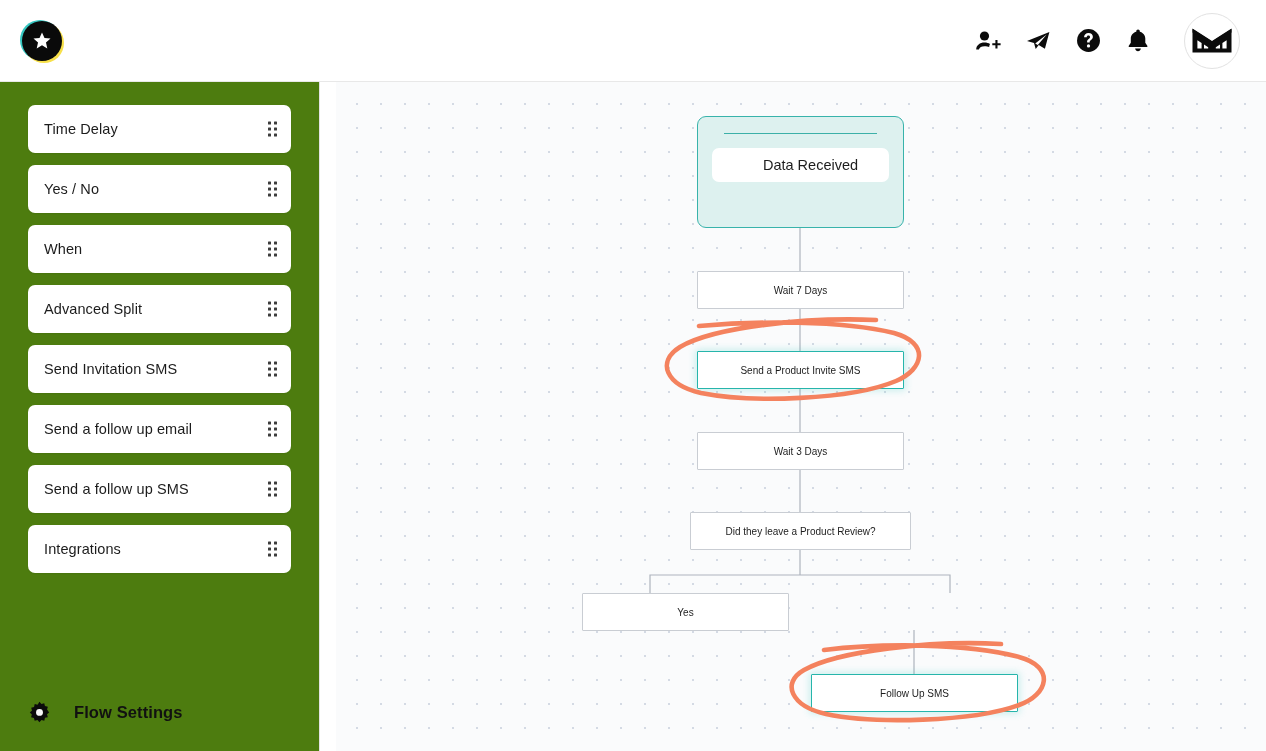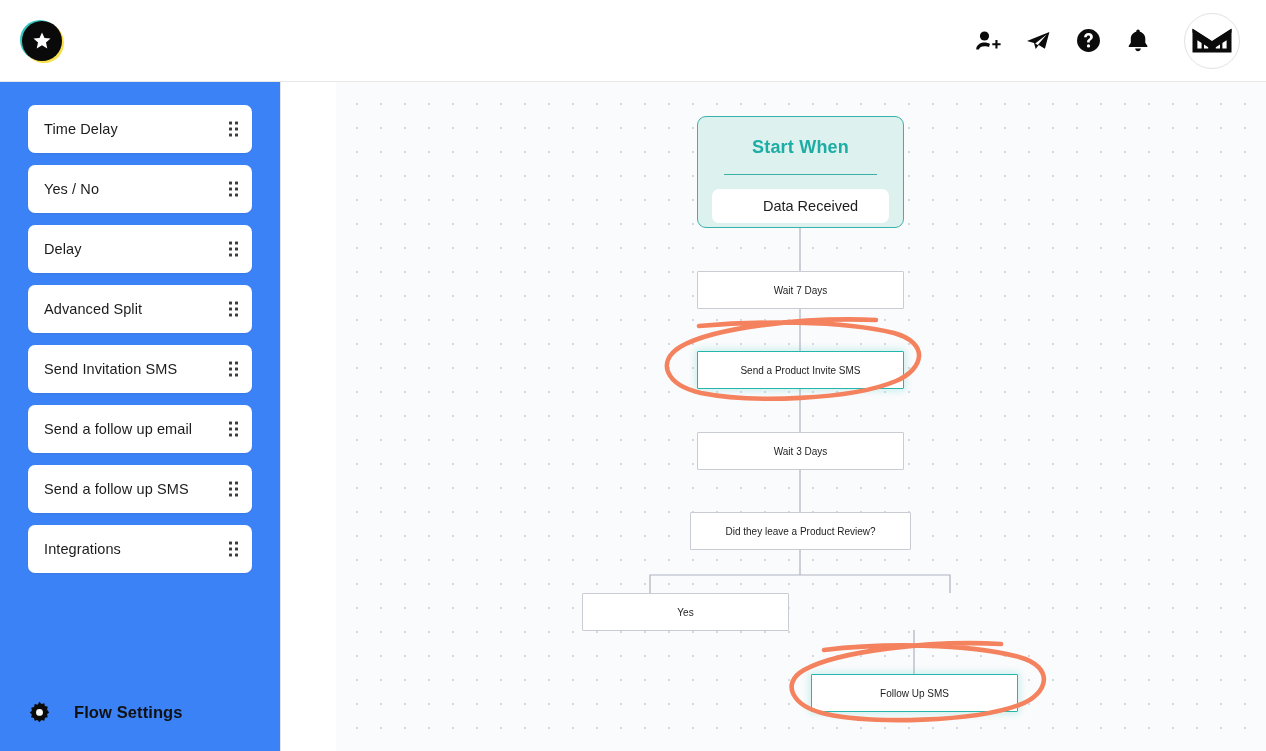--- a/index.html
+++ b/index.html
@@ -55,22 +55,22 @@
     border: 1px solid #e2e2e2;
     background: #fff;
     display: flex; align-items: center; justify-content: center;
     margin-left: 10px;
     cursor: pointer;
   }
 
   
   .sidebar {
     position: absolute; top: 82px; left: 0;
-    width: 281px; height: 669px;
-    background: #3b82f6;
+    width: 320px; height: 669px;
+    background: #4d7c0f;
     border-right: 1px solid #e3e3e3;
     padding: 23px 28px 0 28px;
   }
   .palette-item {
     position: relative;
     height: 48px;
     background: #ffffff;
     border-radius: 7px;
     box-shadow: 0 1px 2px rgba(0,0,0,0.07);
     display: flex; align-items: center;
@@ -247,21 +247,21 @@
         <i></i>
         <i></i>
         <i></i>
         <i></i>
         <i></i>
         <i></i>
       </span>
   </div>
 
   <div class="palette-item">
-    <span class="palette-label">Delay</span>
+    <span class="palette-label">When</span>
     <span class="drag-handle">
         <i></i>
         <i></i>
         <i></i>
         <i></i>
         <i></i>
         <i></i>
       </span>
   </div>
 
@@ -349,21 +349,20 @@
         <line x1="464" y1="387" x2="464" y2="431"></line>
 
         <line x1="464" y1="468" x2="464" y2="493"></line>
         <path d="M 314 511 L 314 493 L 614 493 L 614 511"></path>
 
         <line x1="578" y1="548" x2="578" y2="592"></line>
       </g>
     </svg>
 
     <div class="start-node" style="left:361px; top:34px; width:207px; height:112px;">
-      <div class="start-title">Start When</div>
       <div class="start-divider"></div>
       <div class="start-chip">Data Received</div>
     </div>
 
     <div class="node" style="left:361px; top:189px; width:207px; height:38px;">Wait 7 Days</div>
 
     <div class="node selected" style="left:361px; top:269px; width:207px; height:38px;">Send a Product Invite SMS</div>
 
     <div class="node" style="left:361px; top:350px; width:207px; height:38px;">Wait 3 Days</div>
 

